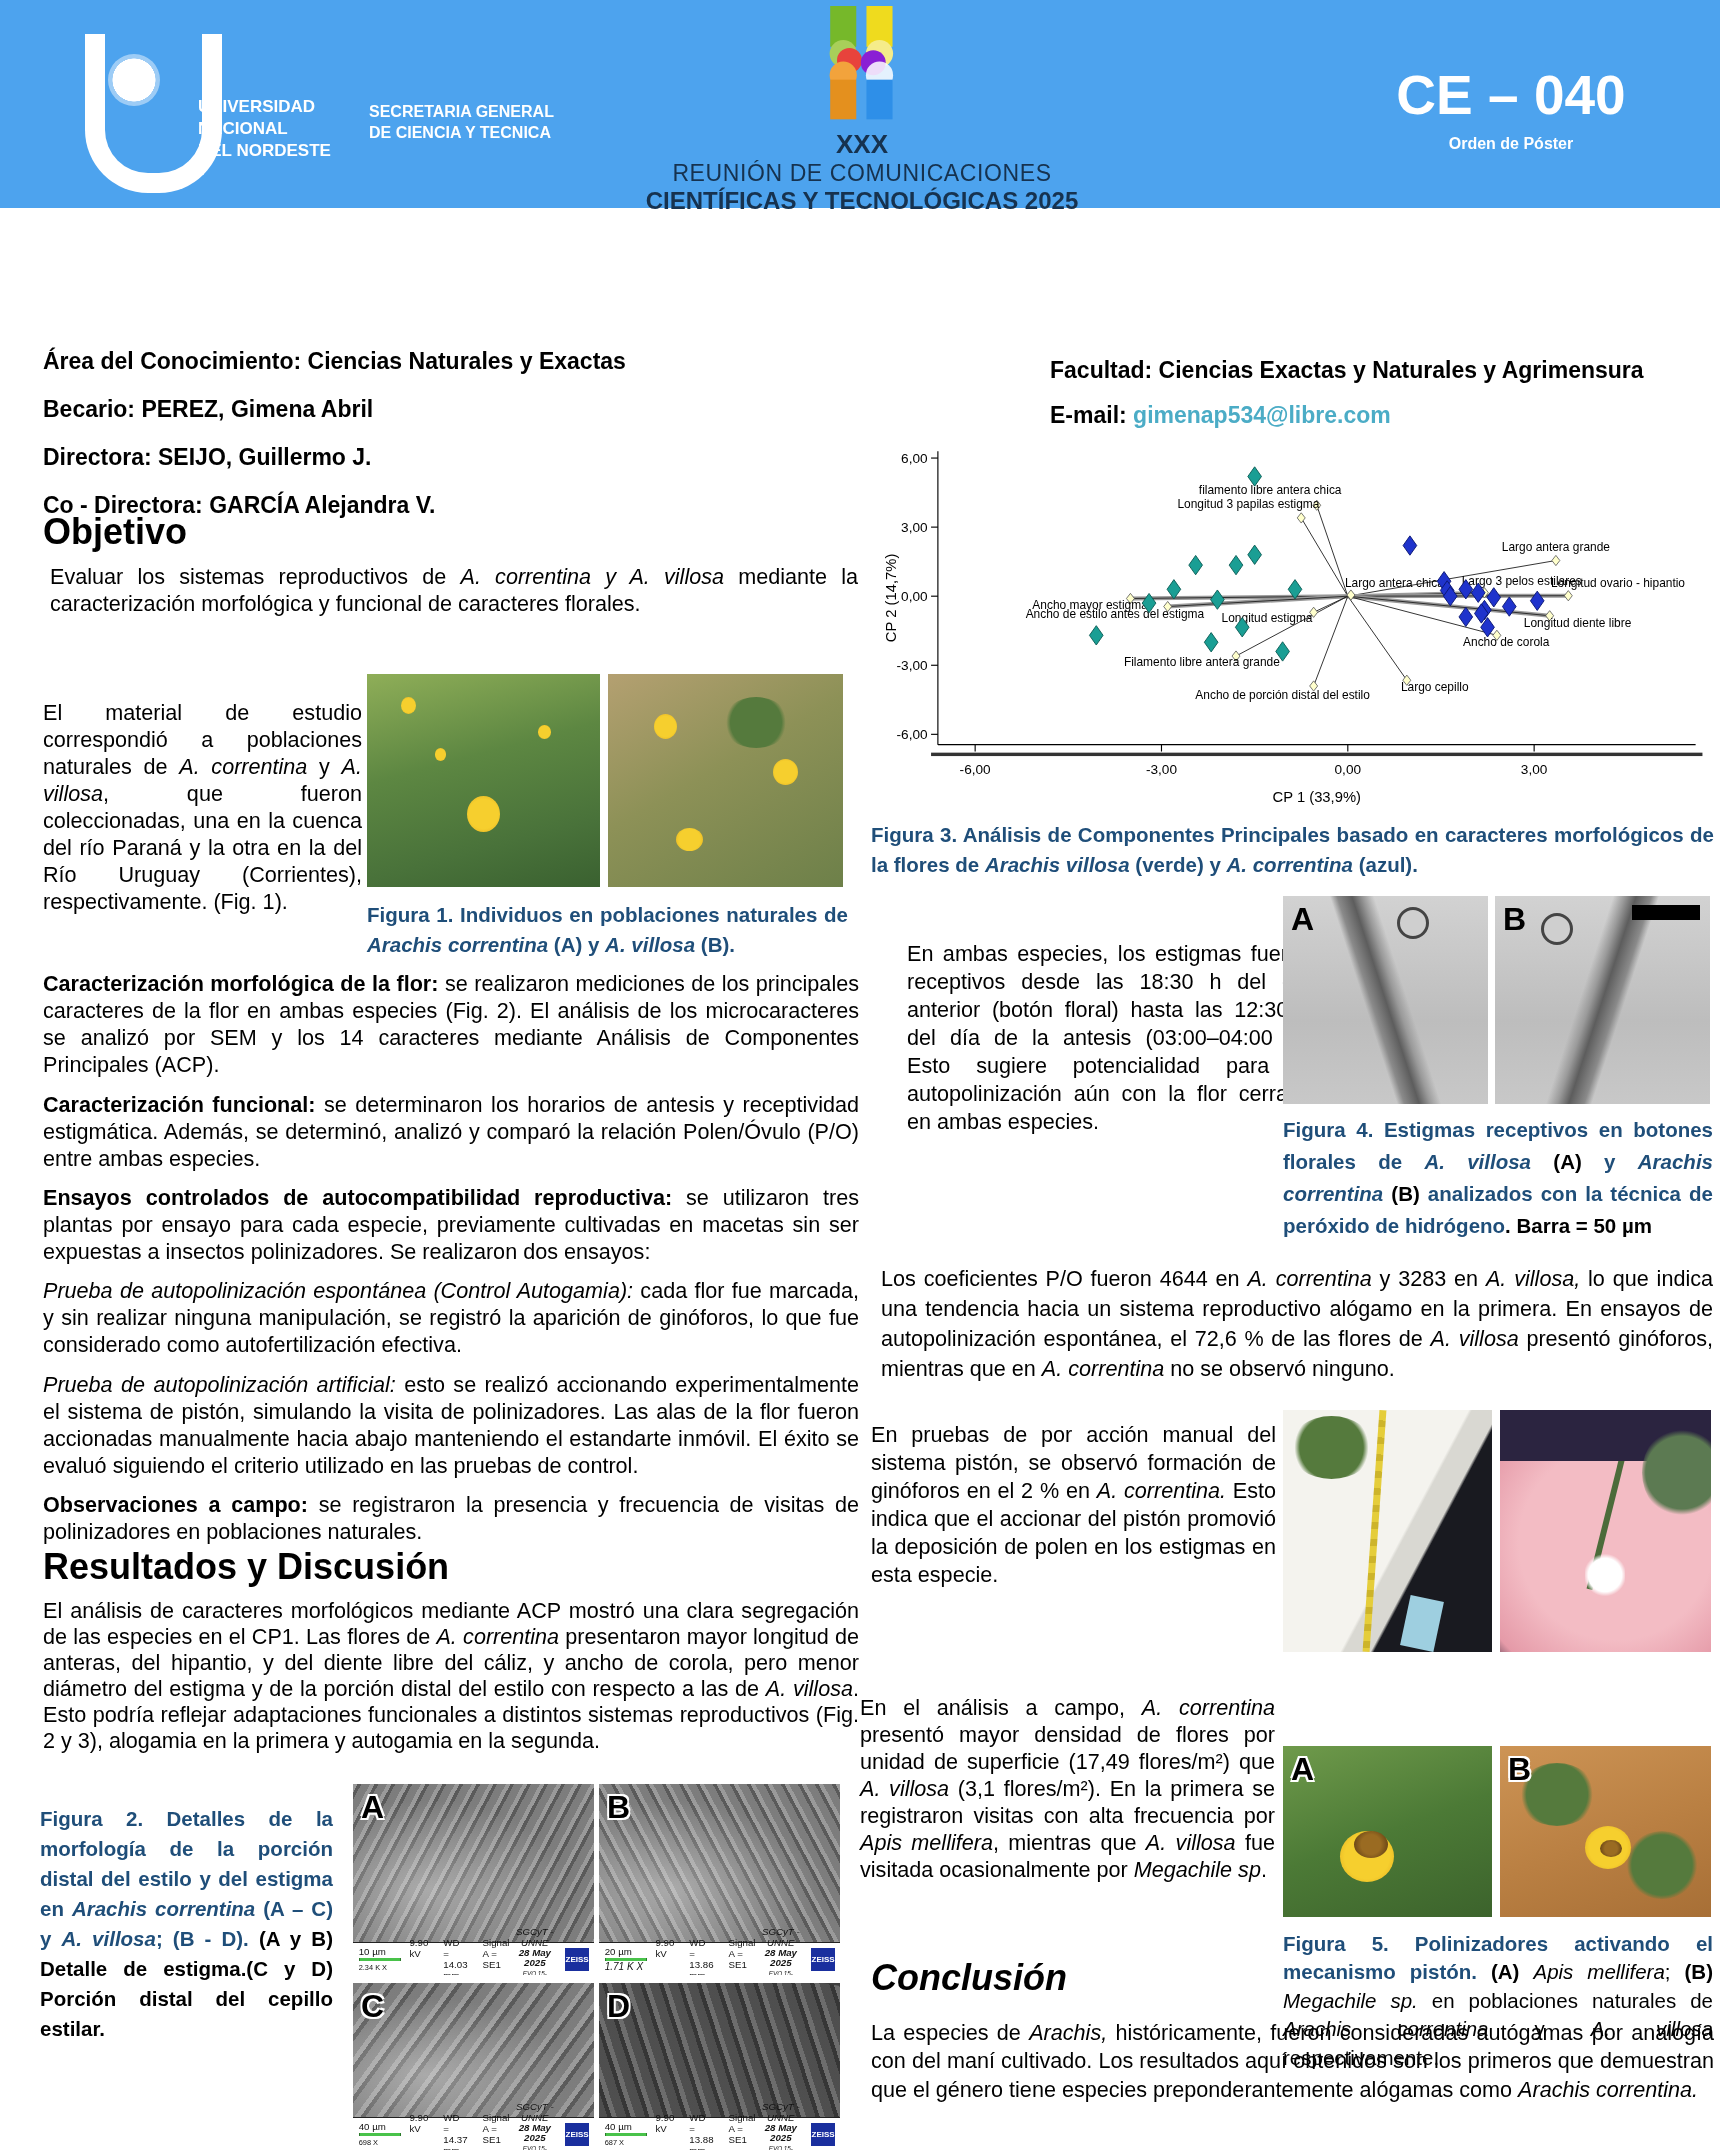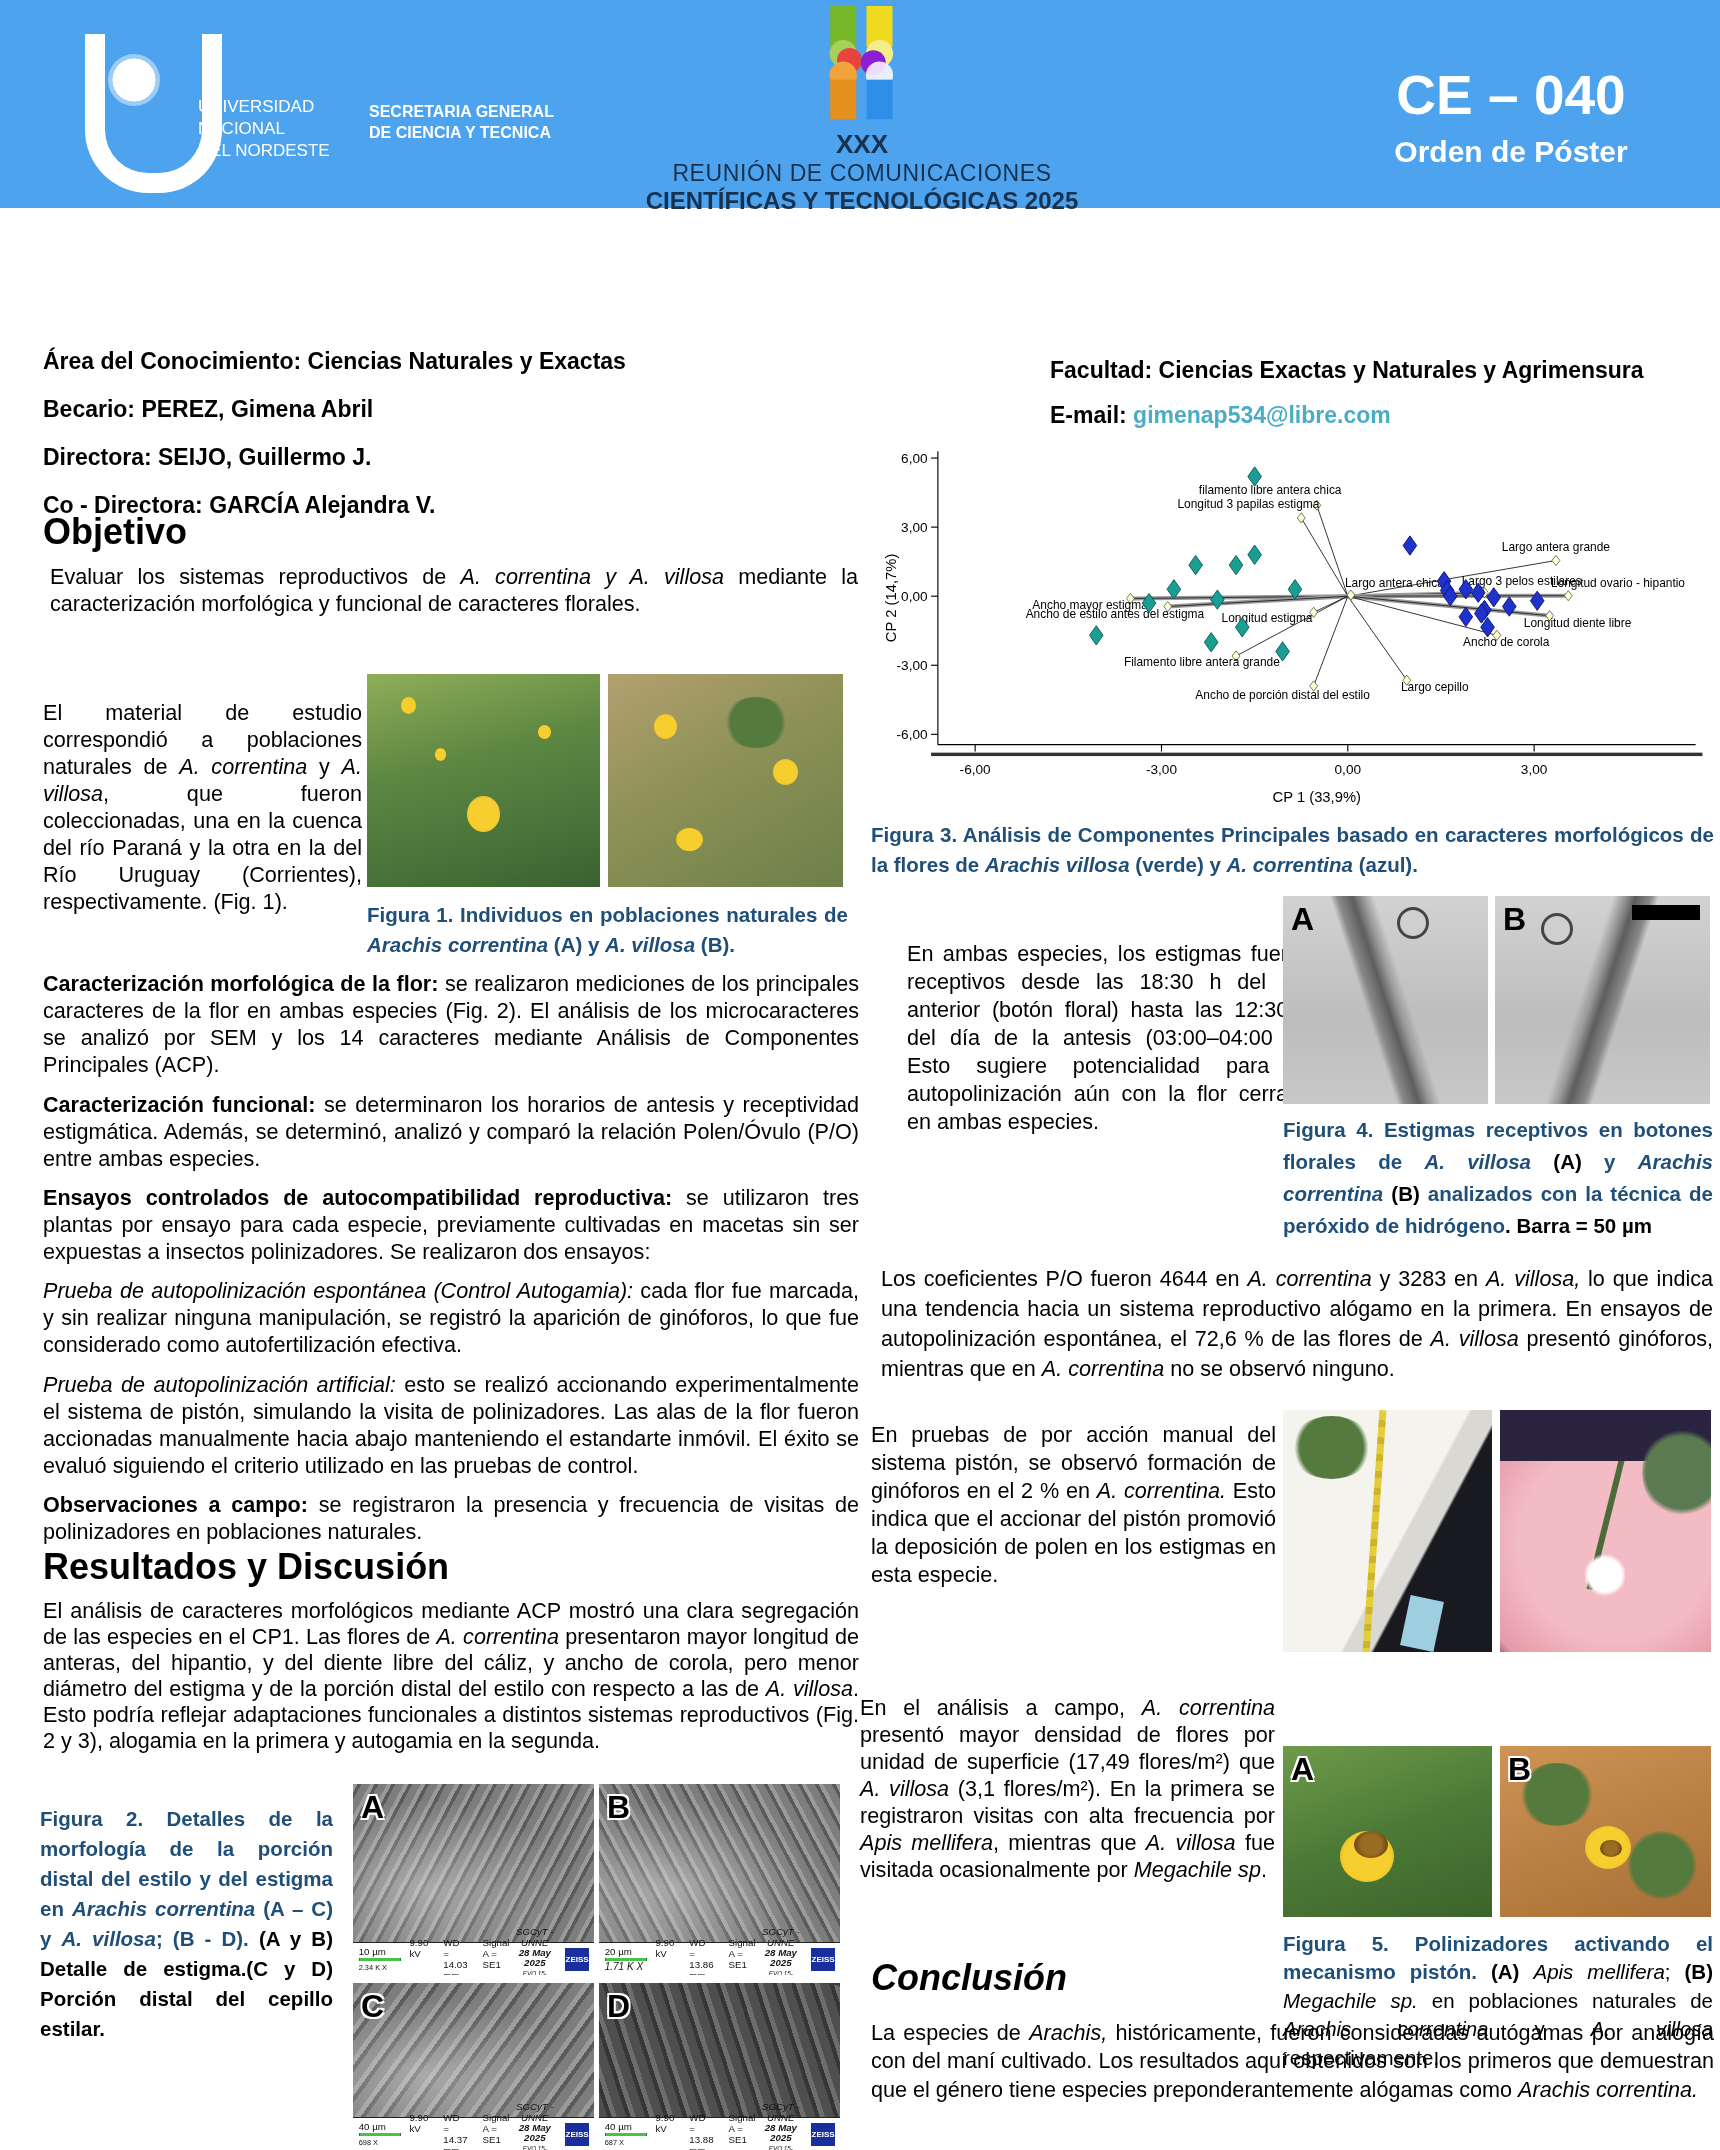--- a/index.html
+++ b/index.html
@@ -6,30 +6,30 @@
   .poster{position:relative;width:1721px;height:2151px;background:#fff;
           font-family:"Liberation Sans", sans-serif;color:#000;overflow:hidden;}
   .abs{position:absolute;}
   
   .banner{position:absolute;left:0;top:0;width:1721px;height:208px;background:#4DA3EE;}
   .unne-u{position:absolute;left:85px;top:34px;width:97px;height:139px;
           border-left:20.5px solid #fff;border-right:20.5px solid #fff;border-bottom:20.5px solid #fff;
           border-bottom-left-radius:63px;border-bottom-right-radius:63px;}
   .unne-sun{position:absolute;left:108px;top:54px;width:52px;height:52px;border-radius:50%;
             background:radial-gradient(circle,#fff 0 58%,rgba(255,255,255,.45) 59% 74%,transparent 75%);}
-  .univ-txt{position:absolute;left:198px;top:96px;color:#fff;font-weight:400;font-size:17px;line-height:22px;white-space:pre-line;}
+  .univ-txt{position:absolute;left:198px;top:96px;color:#fff;font-weight:700;font-size:17px;line-height:22px;white-space:pre-line;}
   .secr-txt{position:absolute;left:369px;top:101px;color:#fff;font-weight:700;font-size:16px;line-height:21px;white-space:pre-line;}
   .event{position:absolute;left:626px;top:5.7px;width:472px;text-align:center;color:#16324F;}
   .event .roman{font-size:26px;font-weight:700;margin-top:4.6px;}
   .event .l1{font-size:23px;letter-spacing:0.6px;}
   .event .l2{font-size:24px;font-weight:800;}
   .mosaic{margin:0 auto;width:85px;height:119px;}
   .code-blk{position:absolute;left:1326px;top:63px;width:370px;text-align:center;color:#fff;}
   .code-blk .code{font-size:55px;font-weight:700;}
-  .code-blk .order{font-size:30px;font-weight:700;margin-top:8px;}
+  .code-blk .order{font-size:16px;font-weight:700;margin-top:8px;}
   
   .title{position:absolute;left:35px;top:228px;width:1650px;text-align:center;
          font-size:34px;line-height:48px;font-weight:700;color:#0b0b0b;text-shadow:1.1px 1.1px 0 #cfcfcf;}
   .meta{font-size:23px;font-weight:700;}
   .email-link{color:#4BACC6;font-weight:700;text-decoration:none;}
   
   .h1{font-size:36px;font-weight:700;}
   .para{font-size:21.6px;line-height:27px;text-align:justify;}
   .cap{font-size:20.5px;line-height:30px;font-weight:700;text-align:justify;}
   

